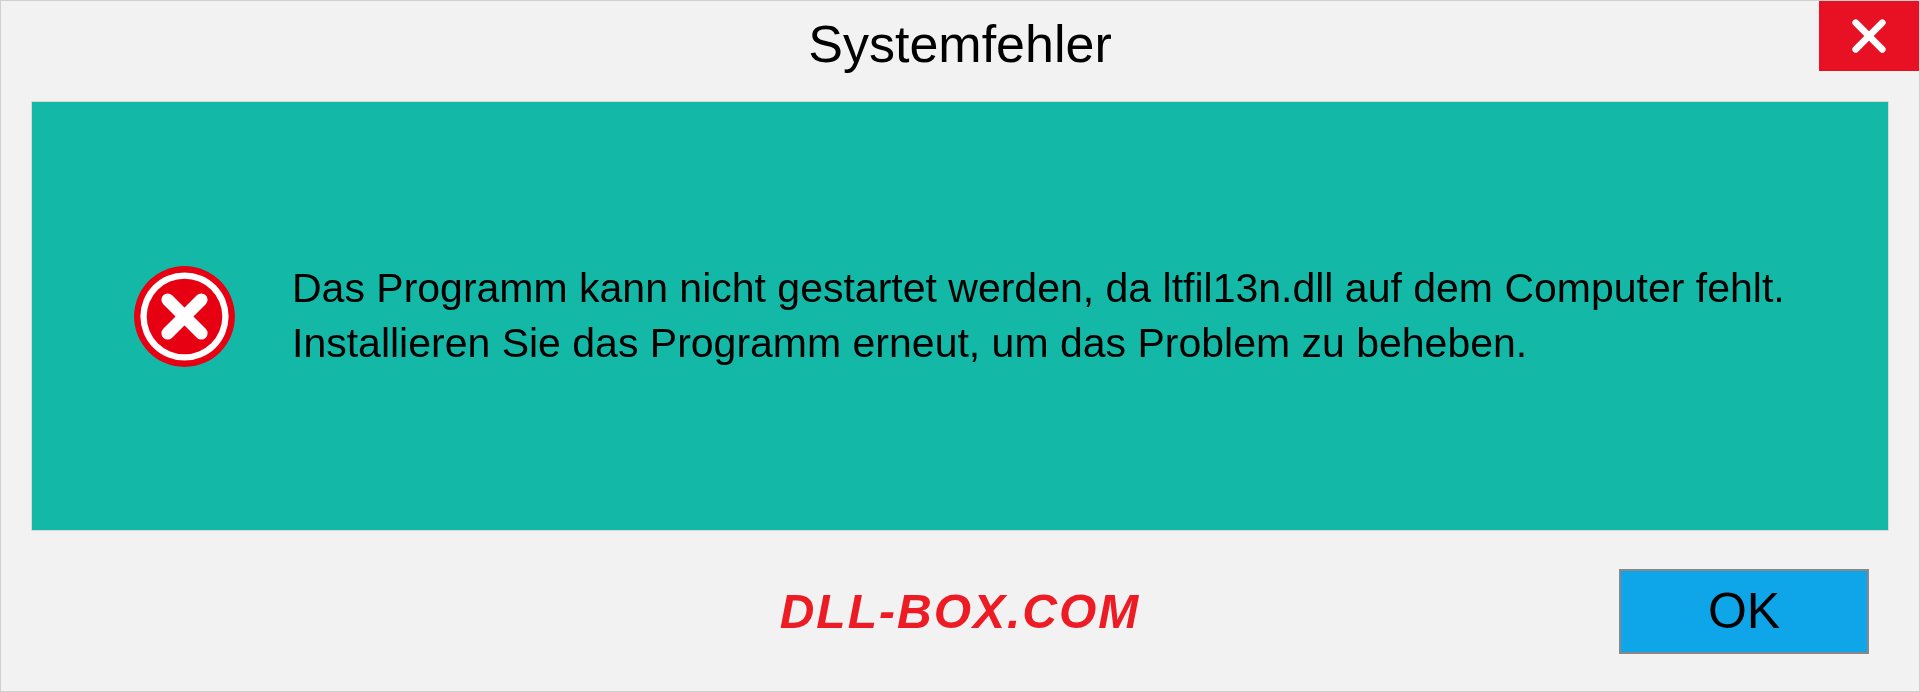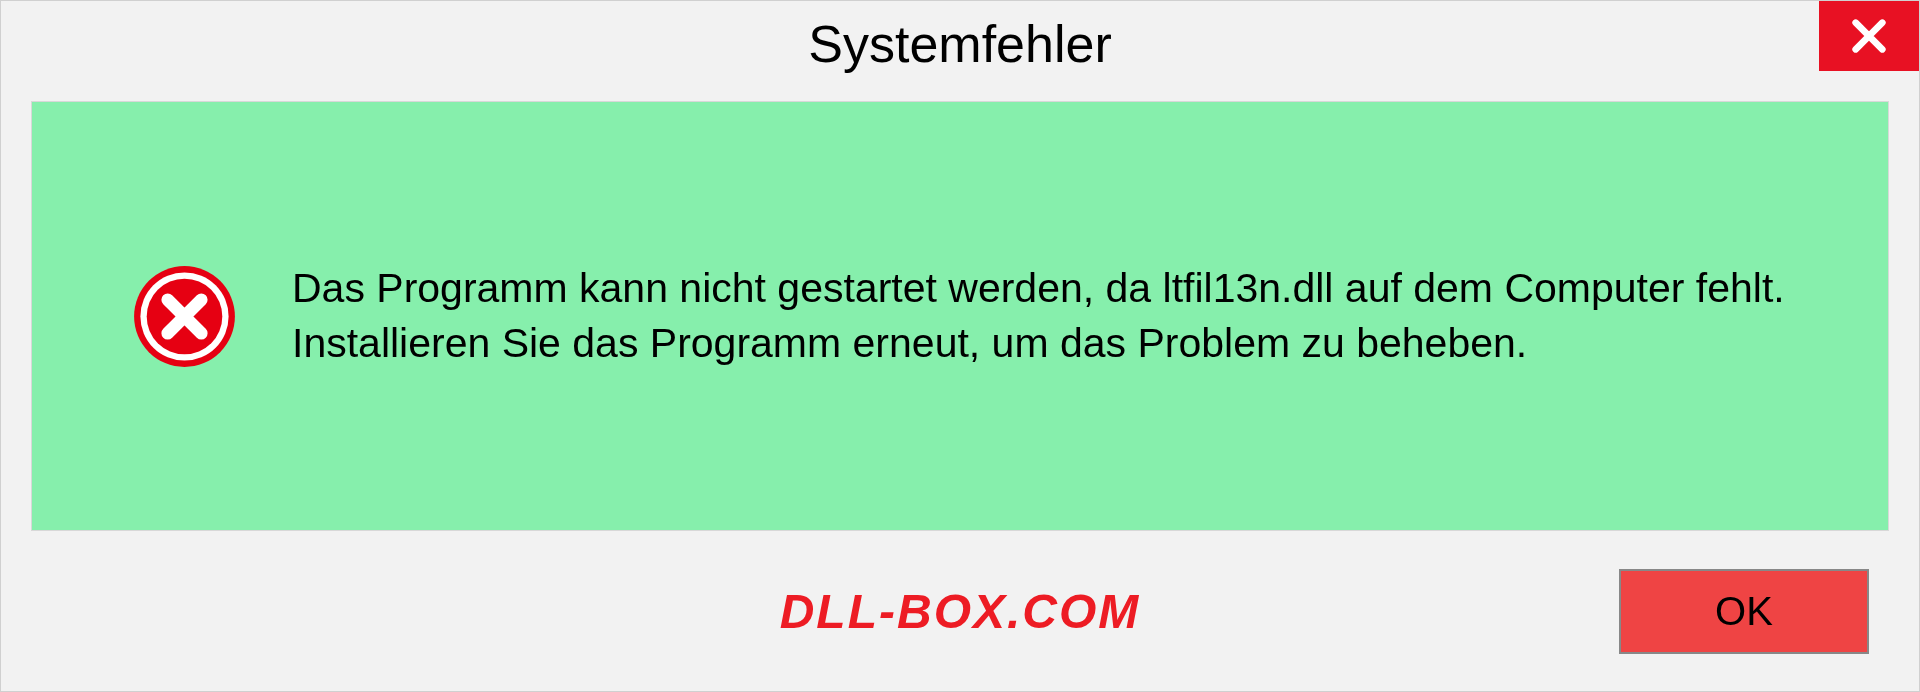--- a/index.html
+++ b/index.html
@@ -47,21 +47,21 @@
       align-items: center;
       justify-content: center;
       cursor: pointer;
     }
     .close-btn svg {
       width: 40px;
       height: 40px;
     }
     .content-panel {
       margin: 15px 30px 0 30px;
-      background: #86efac;
+      background: #14b8a6;
       border: 1px solid #d8d8d8;
       flex: 1;
       display: flex;
       align-items: center;
       padding: 60px 80px 60px 100px;
       gap: 55px;
     }
     .error-icon {
       width: 105px;
       height: 105px;
@@ -88,23 +88,23 @@
       font-size: 48px;
       font-weight: 900;
       font-style: italic;
       color: #ed1c24;
       letter-spacing: 2px;
       font-family: Arial, sans-serif;
     }
     .ok-btn {
       width: 250px;
       height: 85px;
-      background: #ef4444;
+      background: #0ea5e9;
       border: 2px solid #888;
-      font-size: 40px;
+      font-size: 50px;
       color: #000;
       display: flex;
       align-items: center;
       justify-content: center;
       cursor: pointer;
       font-family: inherit;
     }
   </style>
 </head>
 <body>

